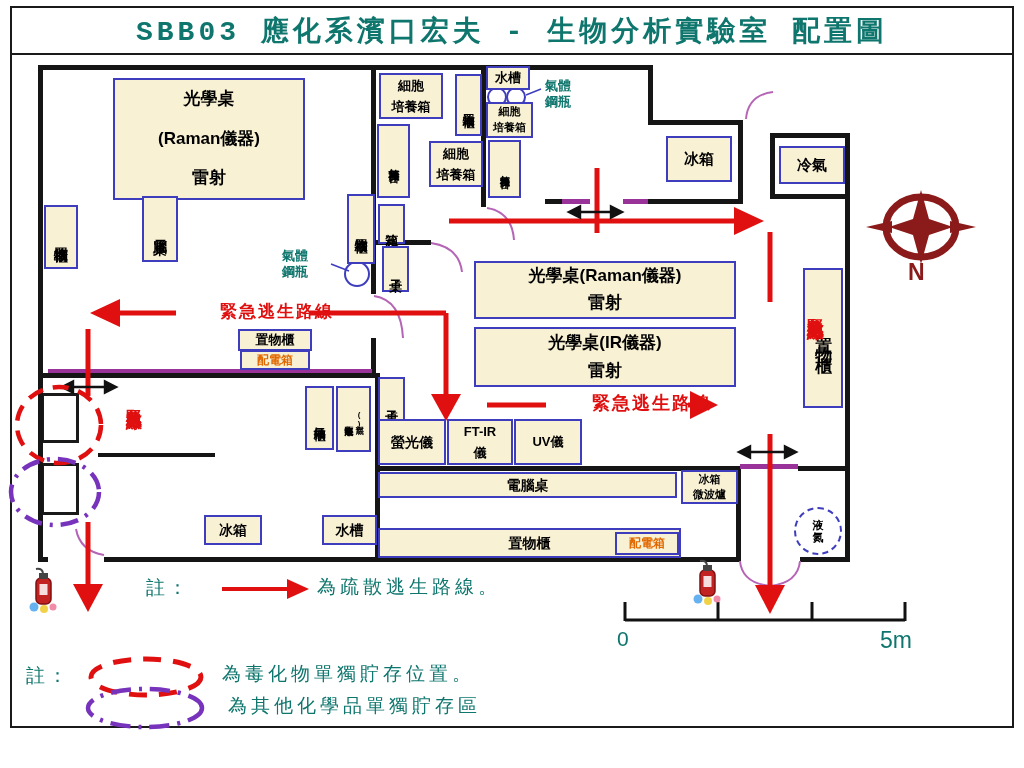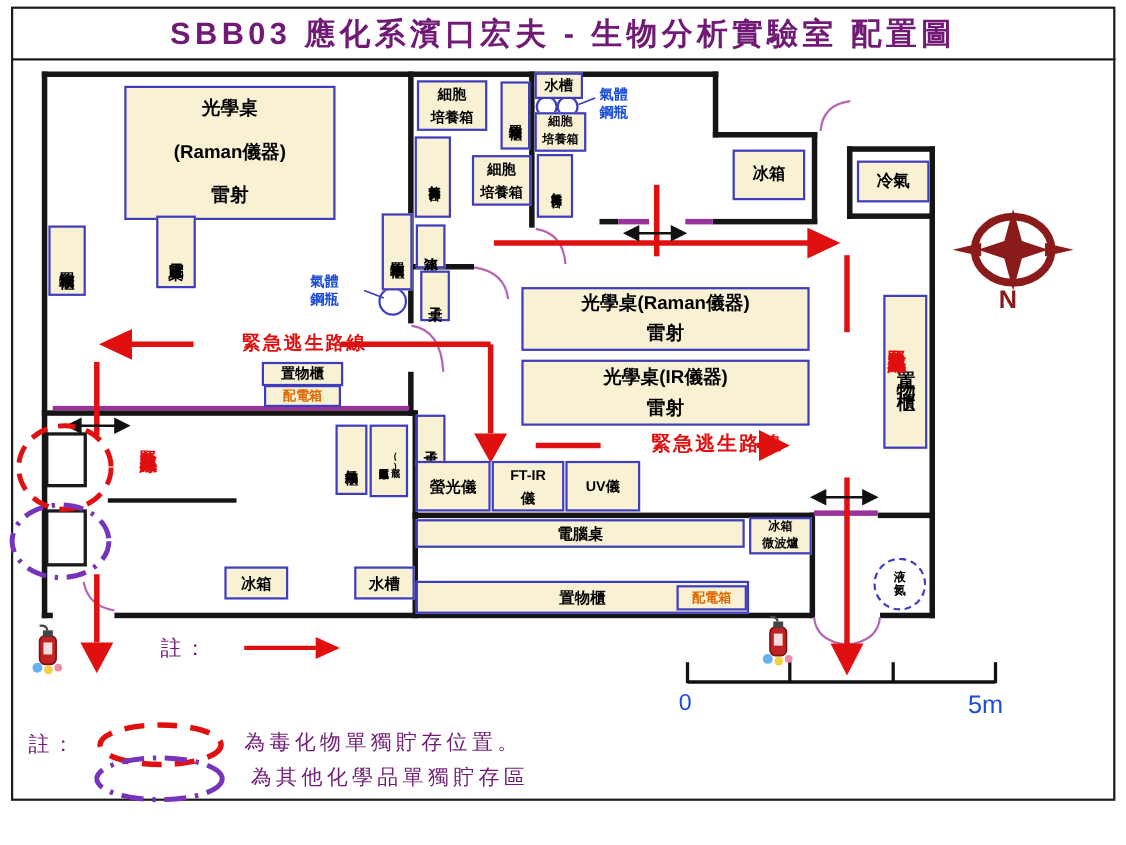--- a/index.html
+++ b/index.html
@@ -9,24 +9,24 @@
          border:2px solid #1a1a1a;box-sizing:border-box;}
   .divider{position:absolute;left:10px;top:53px;width:1004px;height:2px;background:#1a1a1a;}
   .title{position:absolute;left:0;top:12px;width:1024px;text-align:center;
          font-family:"Liberation Serif","DejaVu Serif",serif;font-weight:bold;
          font-size:28px;letter-spacing:4px;color:#000;}
   .box{position:absolute;background:#F8F1D4;border:2px solid #3D3DBE;color:#000;
        display:flex;align-items:center;justify-content:center;text-align:center;
        font-weight:bold;box-sizing:border-box;line-height:1.2;}
   .col{flex-direction:column;justify-content:space-around;}
   .v{writing-mode:vertical-rl;text-orientation:upright;letter-spacing:1px;}
-  .txt{position:absolute;font-weight:bold;color:#1d4ed8;line-height:1.25;}
+  .txt{position:absolute;font-weight:bold;color:#0f766e;line-height:1.25;}
   .red{color:#E01010;padding-left:44px;}
   .orange{color:#E06800;}
-  .serif{font-family:Liberation Sans, sans-serif;font-weight:normal;color:#701a75;text-align:center;}
+  .serif{font-family:Liberation Mono, monospace;font-weight:normal;color:#0f766e;text-align:center;}
   .white-box{position:absolute;background:#fff;border:3px solid #1a1a1a;box-sizing:border-box;}
   .circle-lbl{position:absolute;background:#fff;border:2px dashed #3D3DBE;border-radius:50%;
        display:flex;flex-direction:column;align-items:center;justify-content:center;
        font-weight:bold;font-size:11px;line-height:1.1;box-sizing:border-box;}
   svg{position:absolute;left:0;top:0;}
 </style>
 </head>
 <body>
 
 <div class="page">
@@ -255,17 +255,18 @@
   <div class="txt red" style="left:176px;top:301px;width:132px;font-size:17px;letter-spacing:2px;">緊急逃生路線</div>
   <div class="txt red" style="left:548px;top:392px;width:142px;font-size:18px;letter-spacing:2px;">緊急逃生路線</div>
   <div class="txt red v" style="left:756px;top:304px;width:26px;height:130px;font-size:17px;">緊急逃生路線</div>
   <div class="txt red v" style="left:76px;top:396px;width:24px;height:126px;font-size:16px;">緊急逃生路線</div>
 
   <div class="txt" style="left:908px;top:258px;font-size:23px;color:#8B1A1A;">N</div>
   <div class="txt" style="left:617px;top:626px;font-size:21px;font-weight:normal;">0</div>
   <div class="txt" style="left:880px;top:626px;font-size:23px;font-weight:normal;">5m</div>
 
   <div class="txt serif" style="left:146px;top:578px;font-size:19px;letter-spacing:3px;">註：</div>
+  <div class="txt serif" style="left:317px;top:577px;font-size:19px;letter-spacing:4px;">為疏散逃生路線。</div>
   <div class="txt serif" style="left:26px;top:666px;font-size:19px;letter-spacing:3px;">註：</div>
   <div class="txt serif" style="left:222px;top:664px;font-size:19px;letter-spacing:4px;">為毒化物單獨貯存位置。</div>
   <div class="txt serif" style="left:228px;top:696px;font-size:19px;letter-spacing:4px;">為其他化學品單獨貯存區</div>
 
 </div>
 
 </body></html>

